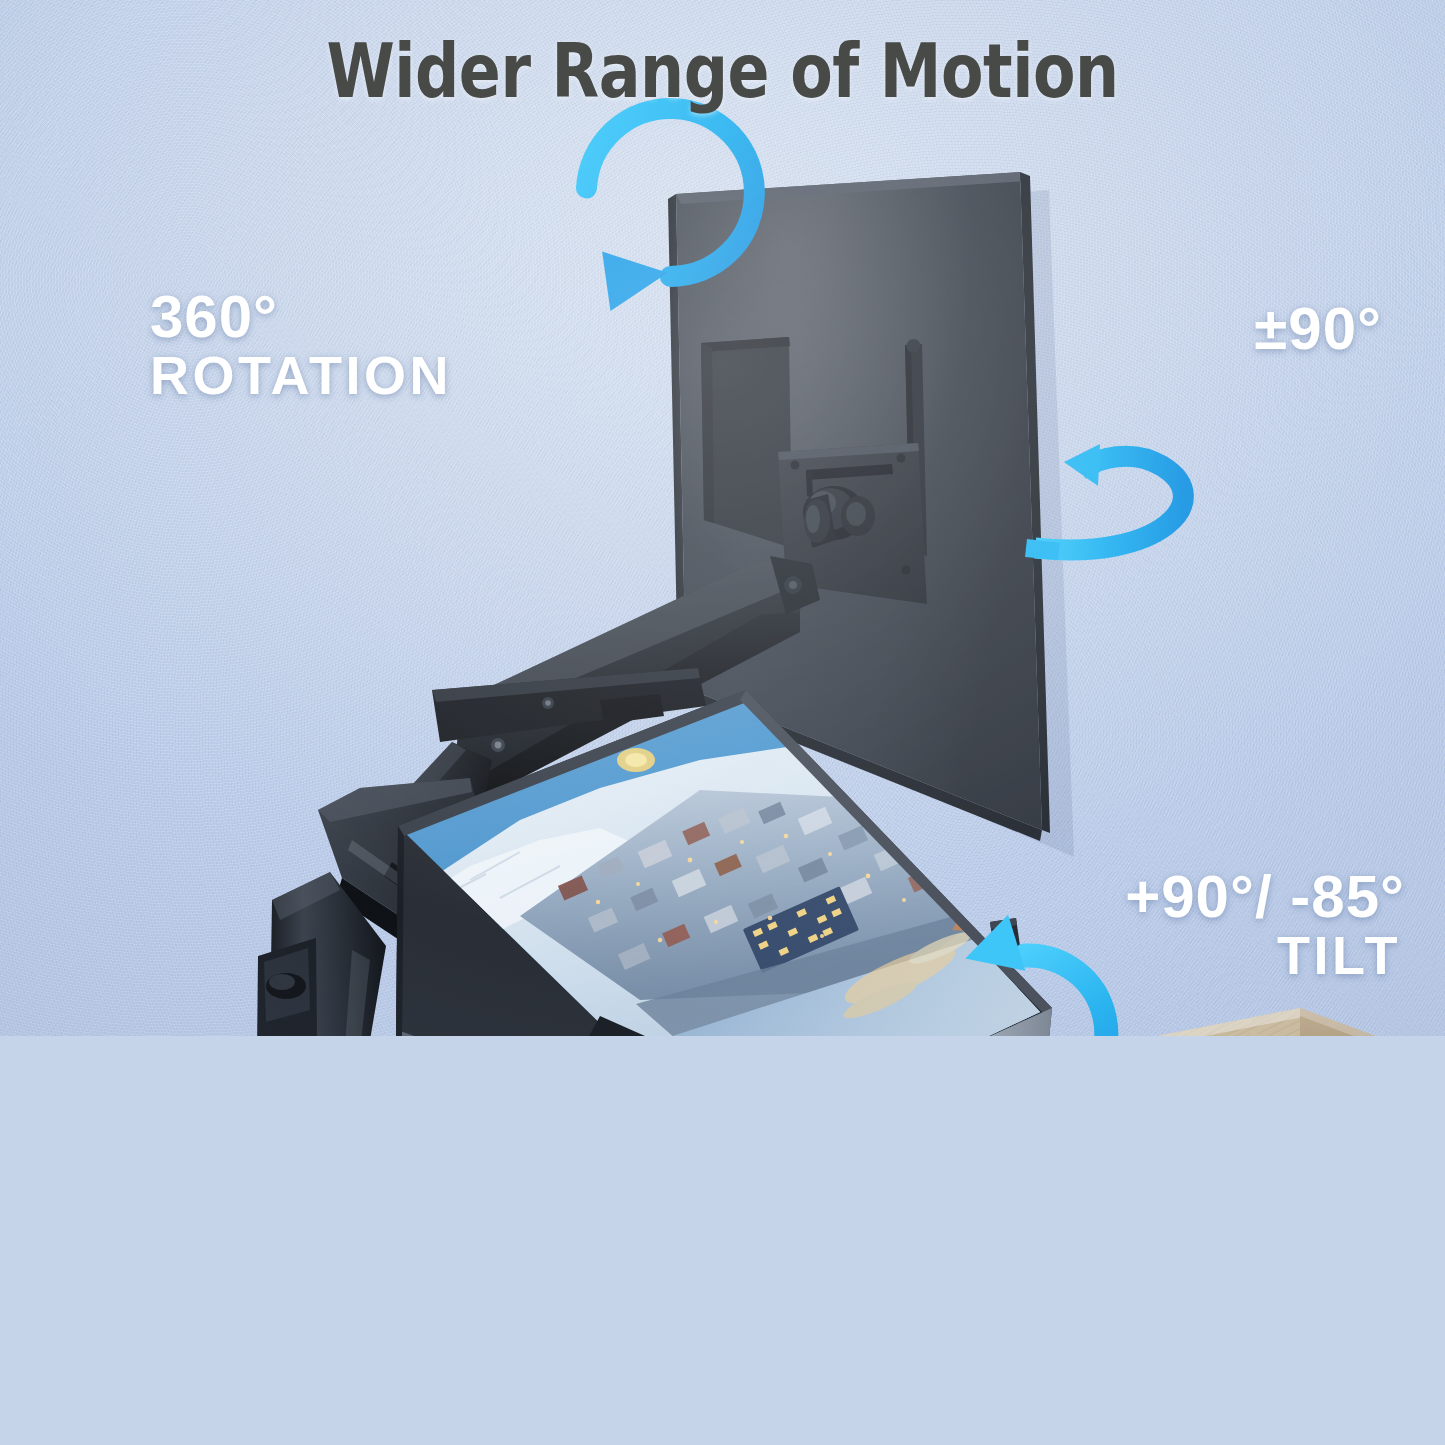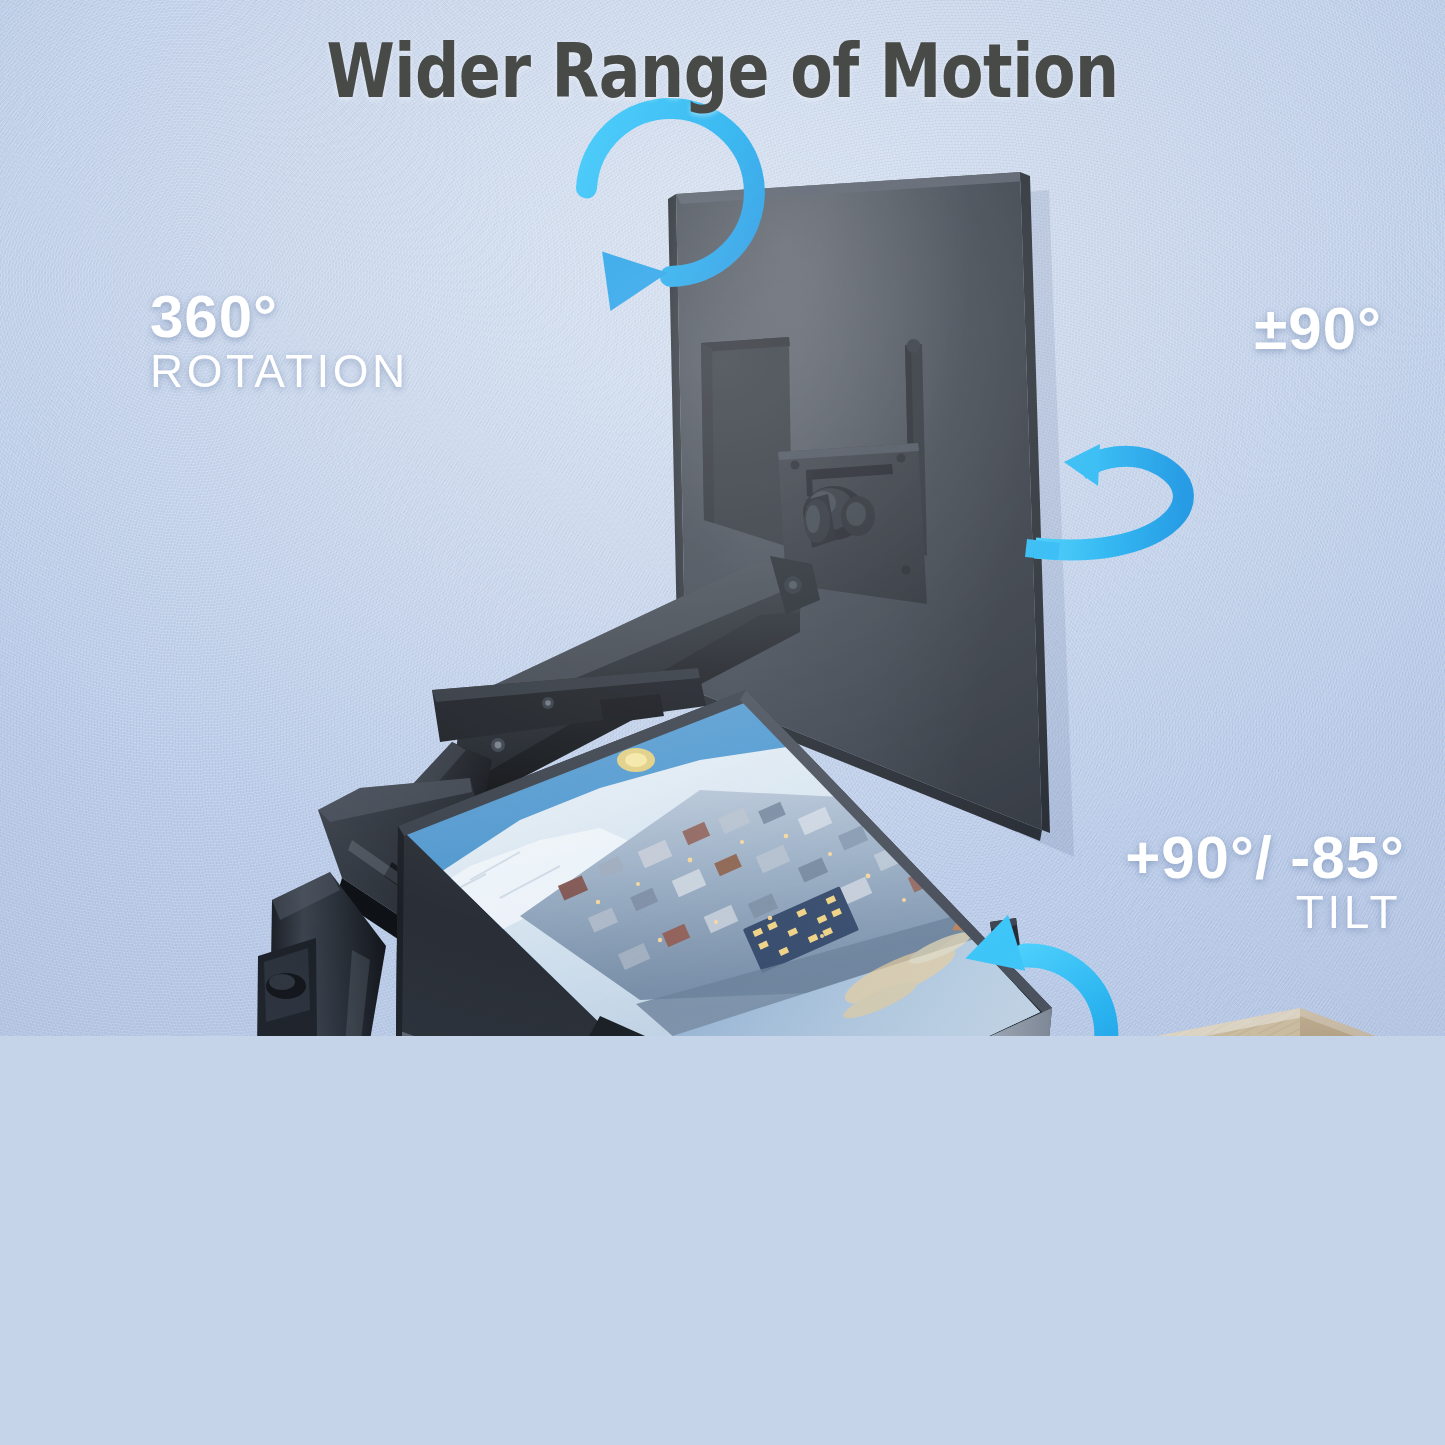--- a/index.html
+++ b/index.html
@@ -38,28 +38,28 @@
     text-shadow:0 2px 5px rgba(255,255,255,.45);
     transform:scaleX(.93);transform-origin:50% 50%;
     white-space:nowrap;
   }
   .cal{position:absolute;color:#fff;}
   .cal .big{
     display:block;font-weight:700;font-size:60px;line-height:1.02;
     letter-spacing:1px;text-shadow:0 2px 7px rgba(70,95,140,.42);
   }
   .cal .sub{
-    display:block;font-weight:400;font-size:46px;line-height:1.05;
+    display:block;font-weight:700;font-size:54px;line-height:1.05;
     letter-spacing:3.5px;text-shadow:0 2px 7px rgba(70,95,140,.42);
   }
   #cal-rot{left:150px;top:286px;width:430px;text-align:left;}
   #cal-rot .big{padding-right:12px;}
   #cal-swv{left:1062px;top:286px;width:330px;text-align:right;}
   #cal-swv .big{padding-right:10px;margin-top:12px;}
-  #cal-tilt{left:980px;top:827px;width:425px;text-align:right;}
+  #cal-tilt{left:980px;top:866px;width:425px;text-align:right;}
   #cal-tilt .sub{padding-right:4px;}
   svg.layer{position:absolute;left:0;top:0;width:1445px;height:1445px;overflow:visible;}
   .nosel{pointer-events:none;}
 </style>
 </head>
 <body>
 
 <div id="scene">
 
   <div class="wall-tex nosel"></div>

